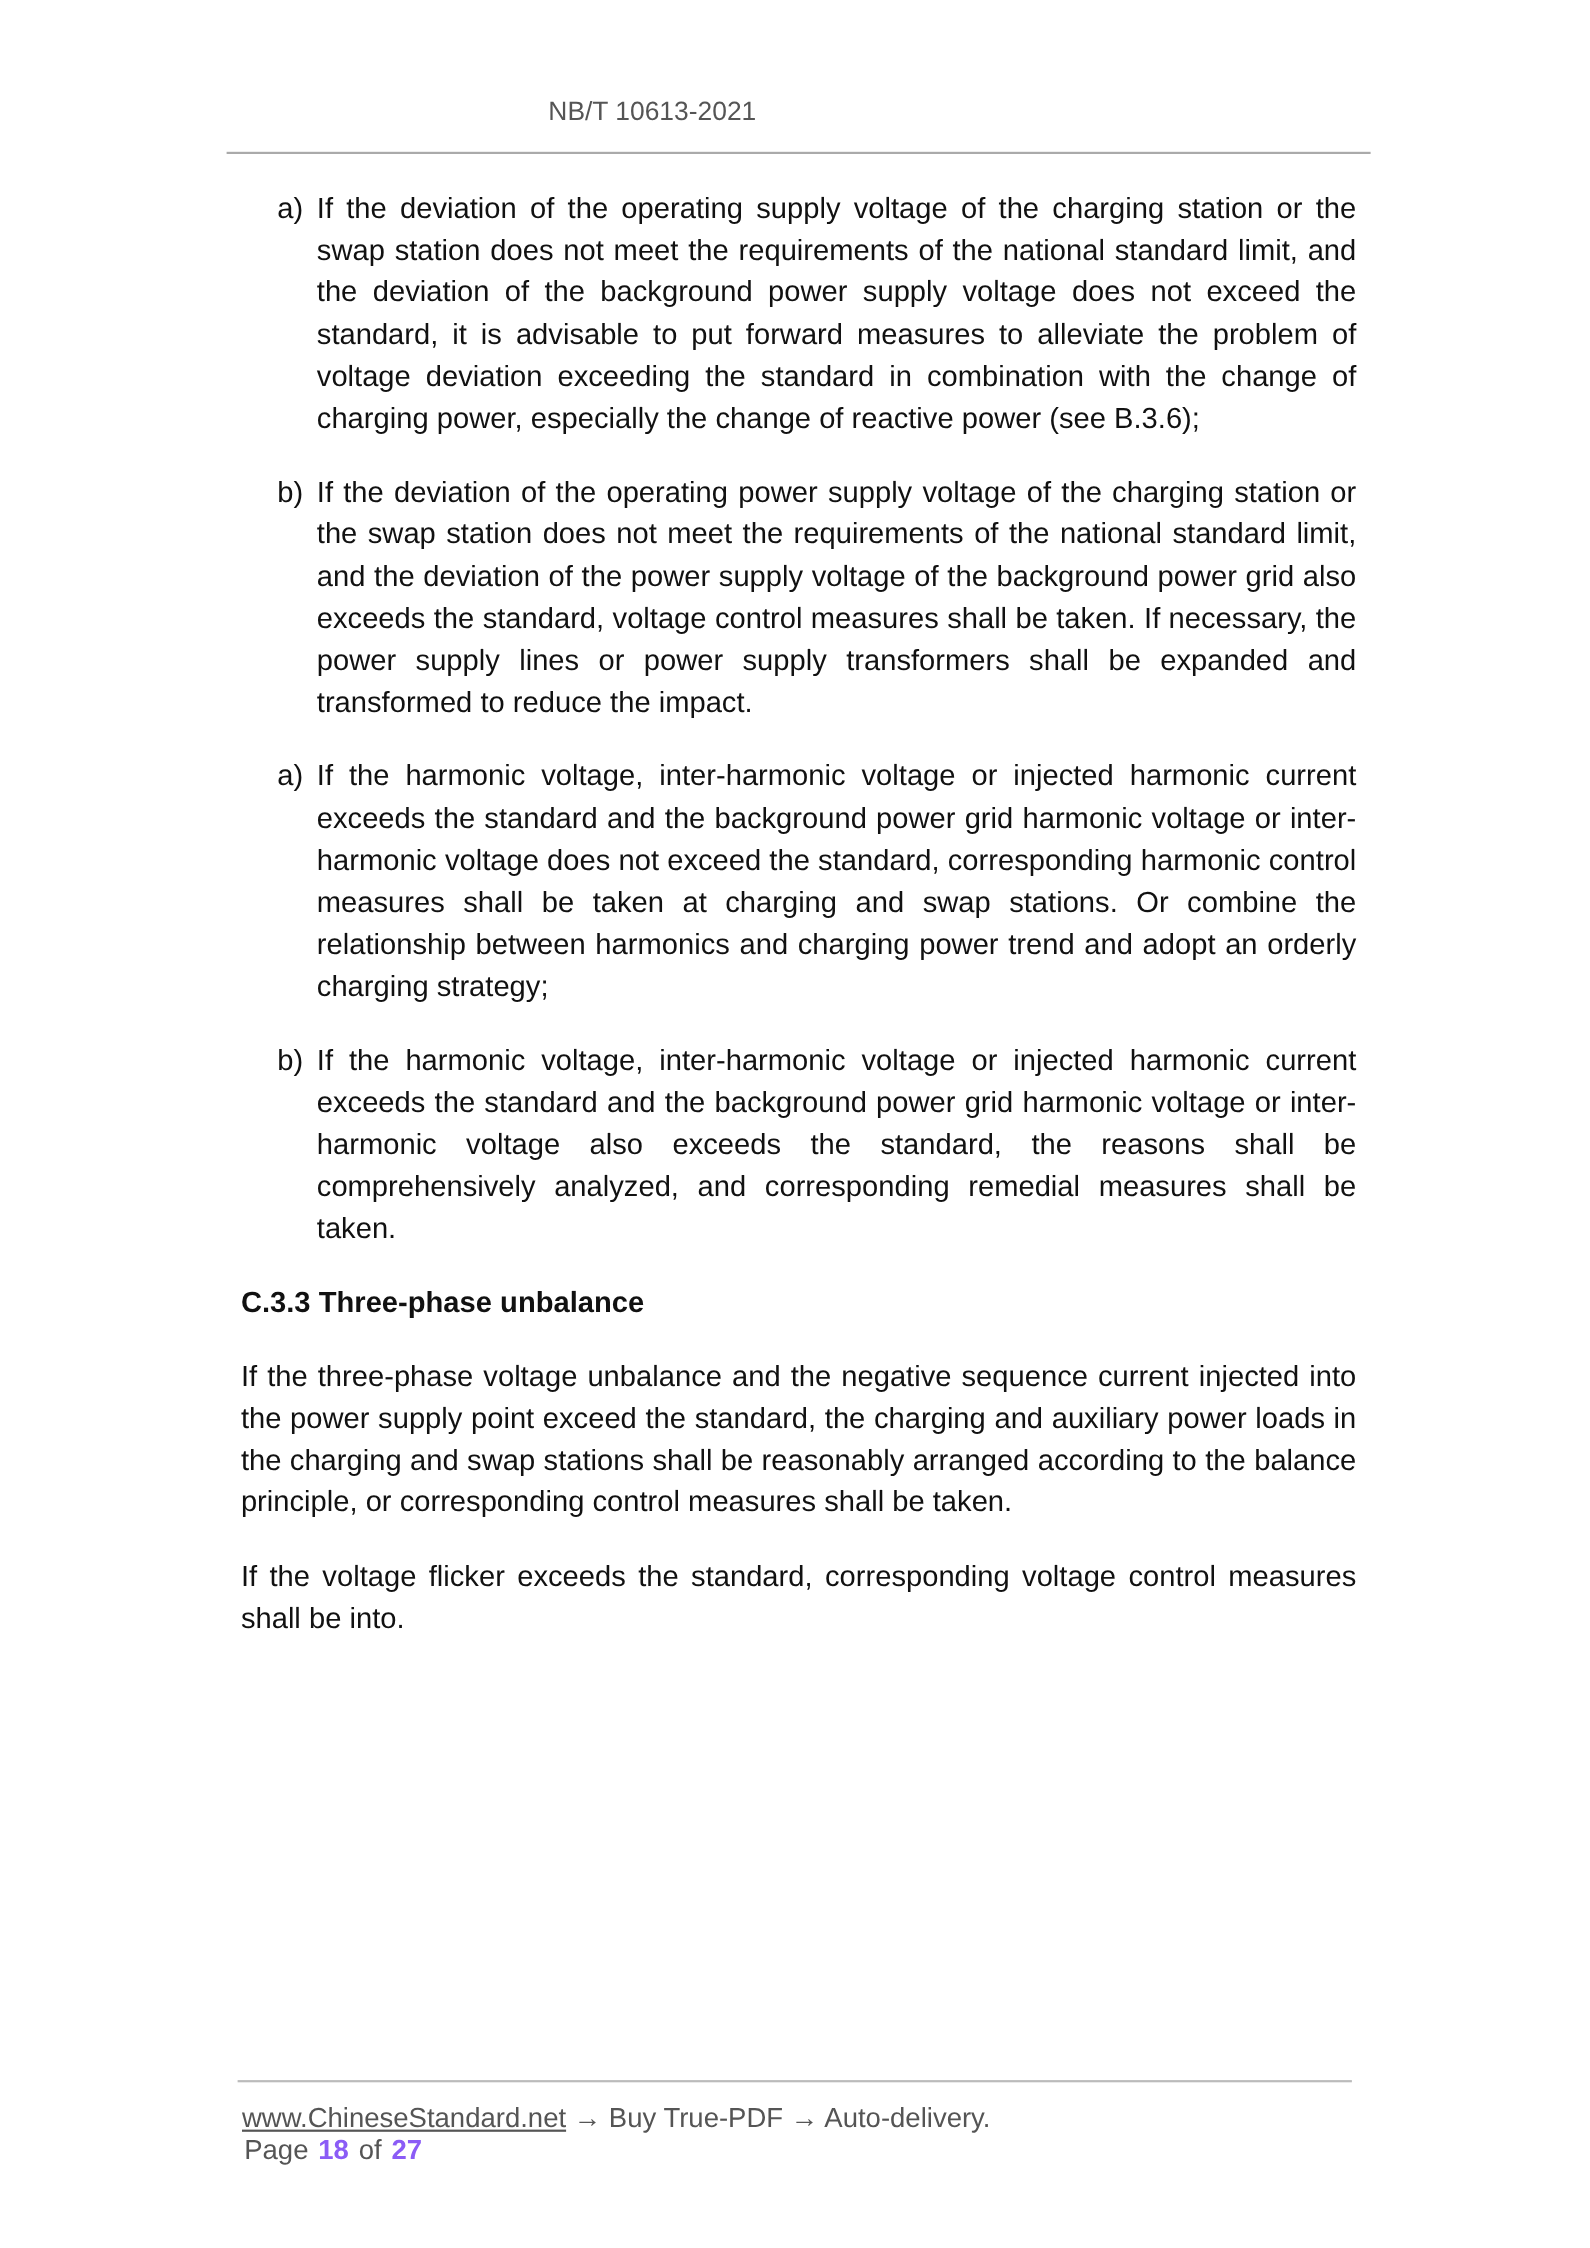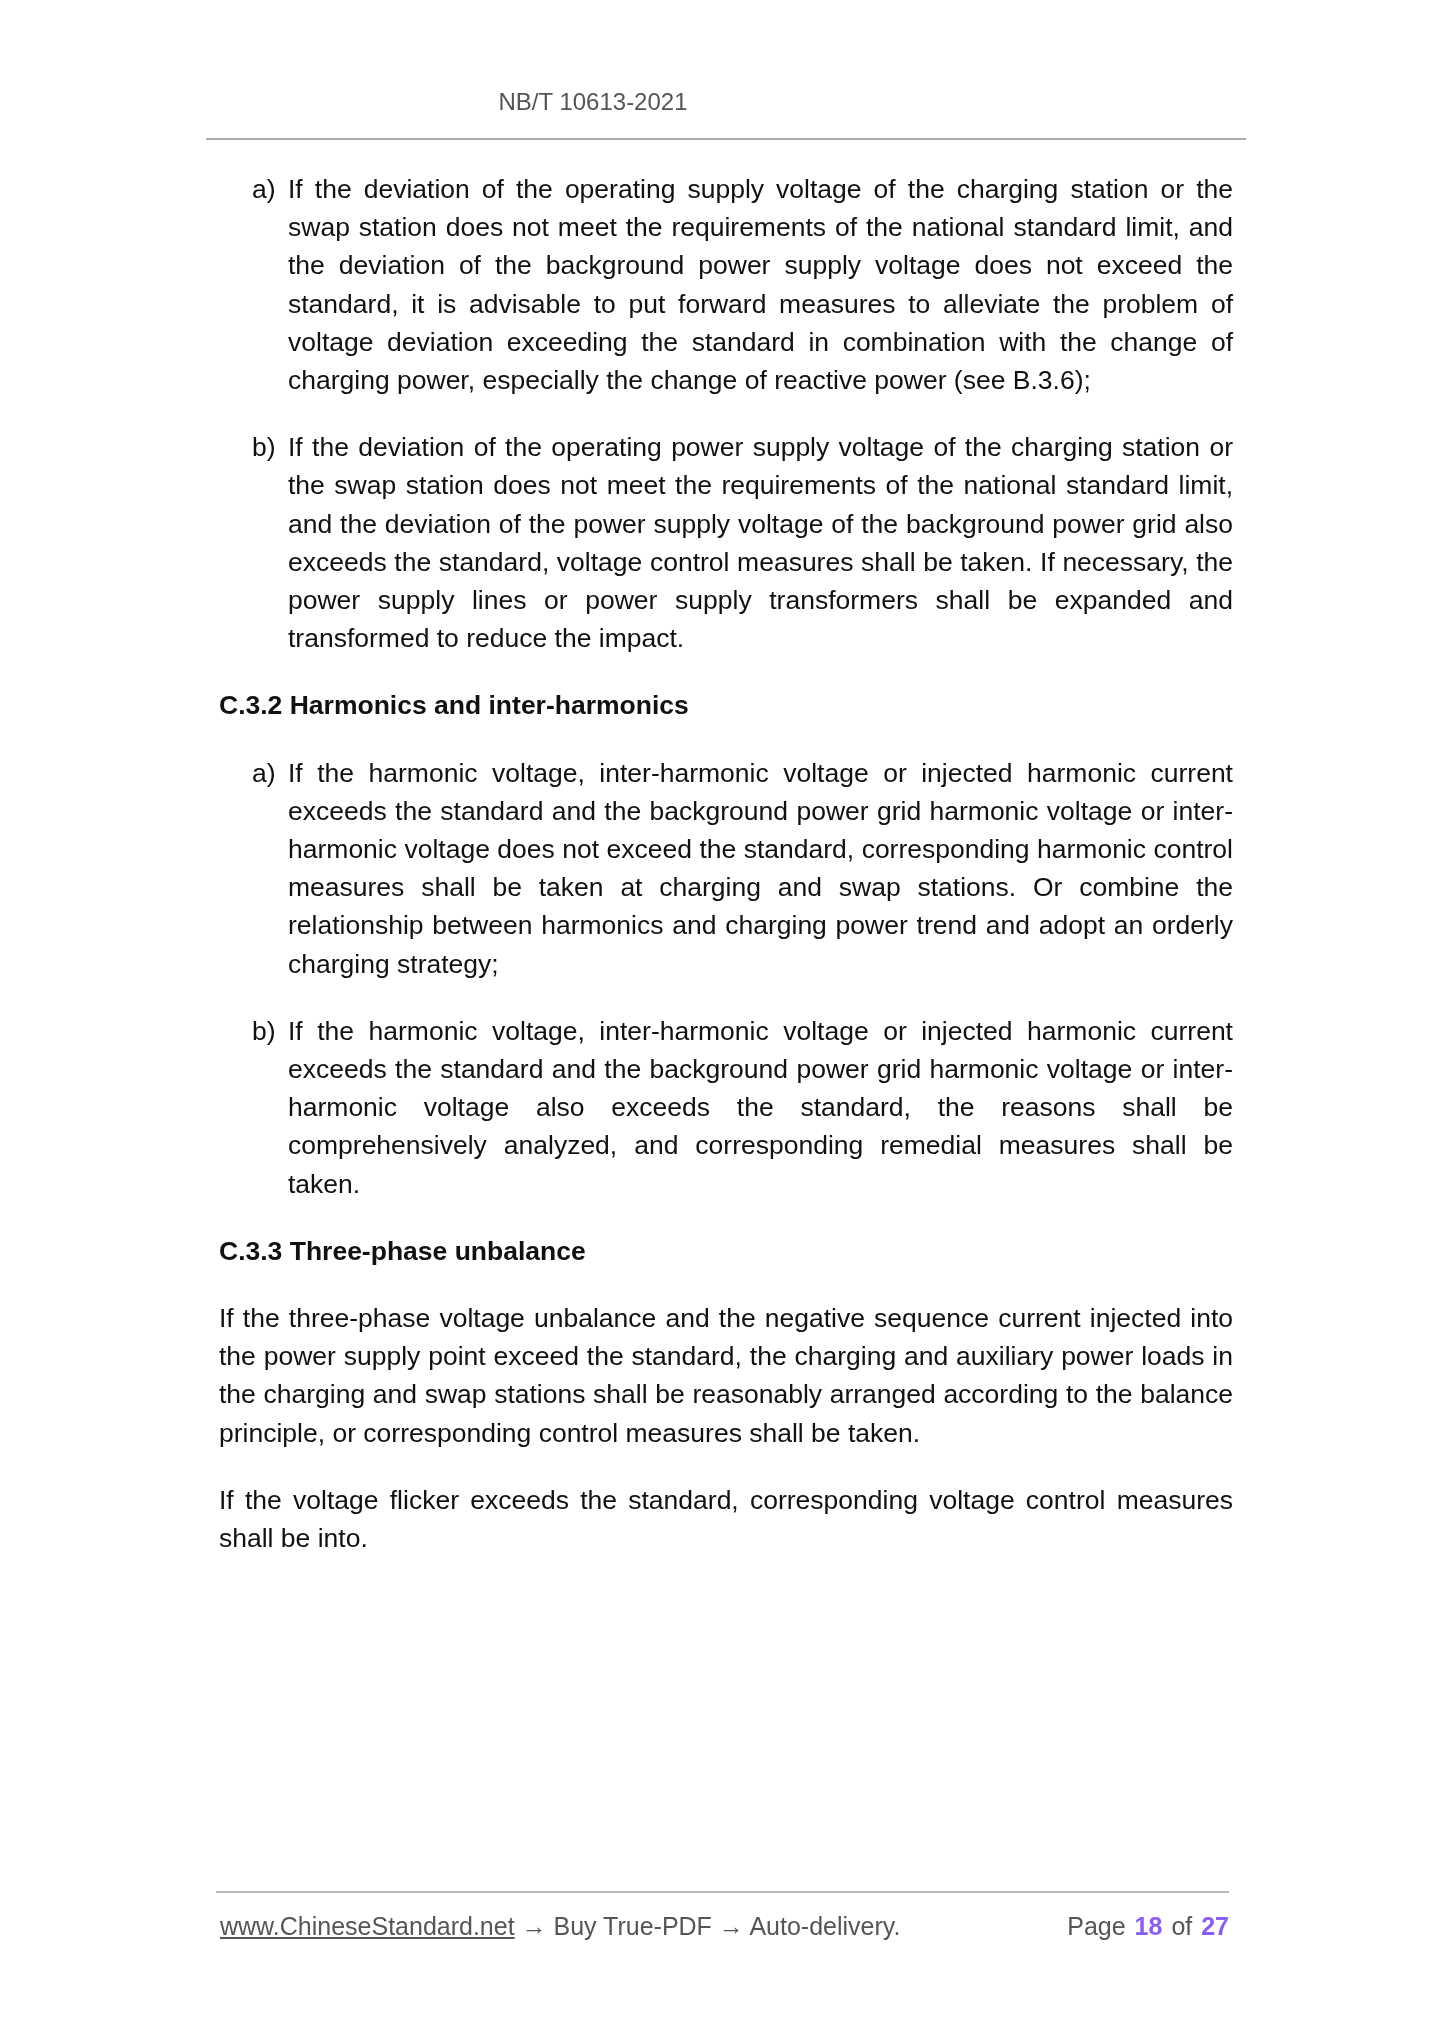--- a/index.html
+++ b/index.html
@@ -28,21 +28,21 @@
   .list-item .text { display: block; text-align: justify; }
   .heading {
     font-weight: bold; margin: 0 0 29px 0; font-size: 26.5px; line-height: 38.2px;
   }
   .para { text-align: justify; margin: 0 0 29px 0; }
   .footer-rule {
     position: absolute; top: 1891px; left: 216px; width: 1013px; height: 2px; background: #bbb;
   }
   .footer {
     position: absolute; top: 1912px; left: 220px; width: 1009px;
-    font-size: 25px; color: #555; display: flex; justify-content: space-between;
+    font-size: 25px; color: #555; display: flex;  flex-direction: column;
   }
   .footer a { color: #555; text-decoration: underline; }
   .footer .page b { color: #8b5cf6; }
   .footer .page span { margin: 0 2px; }
 </style>
 </head>
 <body>
 
 <div class="header-title">NB/T 10613-2021</div>
 <div class="header-rule"></div>
@@ -51,21 +51,20 @@
 
   <div class="list-item">
     <span class="marker">a)</span>
     <span class="text">If the deviation of the operating supply voltage of the charging station or the swap station does not meet the requirements of the national standard limit, and the deviation of the background power supply voltage does not exceed the standard, it is advisable to put forward measures to alleviate the problem of voltage deviation exceeding the standard in combination with the change of charging power, especially the change of reactive power (see B.3.6);</span>
   </div>
   <div class="list-item">
     <span class="marker">b)</span>
     <span class="text">If the deviation of the operating power supply voltage of the charging station or the swap station does not meet the requirements of the national standard limit, and the deviation of the power supply voltage of the background power grid also exceeds the standard, voltage control measures shall be taken. If necessary, the power supply lines or power supply transformers shall be expanded and transformed to reduce the impact.</span>
   </div>
 
-  <div class="heading">C.3.2 Harmonics and inter-harmonics</div>
 
   <div class="list-item">
     <span class="marker">a)</span>
     <span class="text">If the harmonic voltage, inter-harmonic voltage or injected harmonic current exceeds the standard and the background power grid harmonic voltage or inter-harmonic voltage does not exceed the standard, corresponding harmonic control measures shall be taken at charging and swap stations. Or combine the relationship between harmonics and charging power trend and adopt an orderly charging strategy;</span>
   </div>
   <div class="list-item">
     <span class="marker">b)</span>
     <span class="text">If the harmonic voltage, inter-harmonic voltage or injected harmonic current exceeds the standard and the background power grid harmonic voltage or inter-harmonic voltage also exceeds the standard, the reasons shall be comprehensively analyzed, and corresponding remedial measures shall be taken.</span>
   </div>
 

